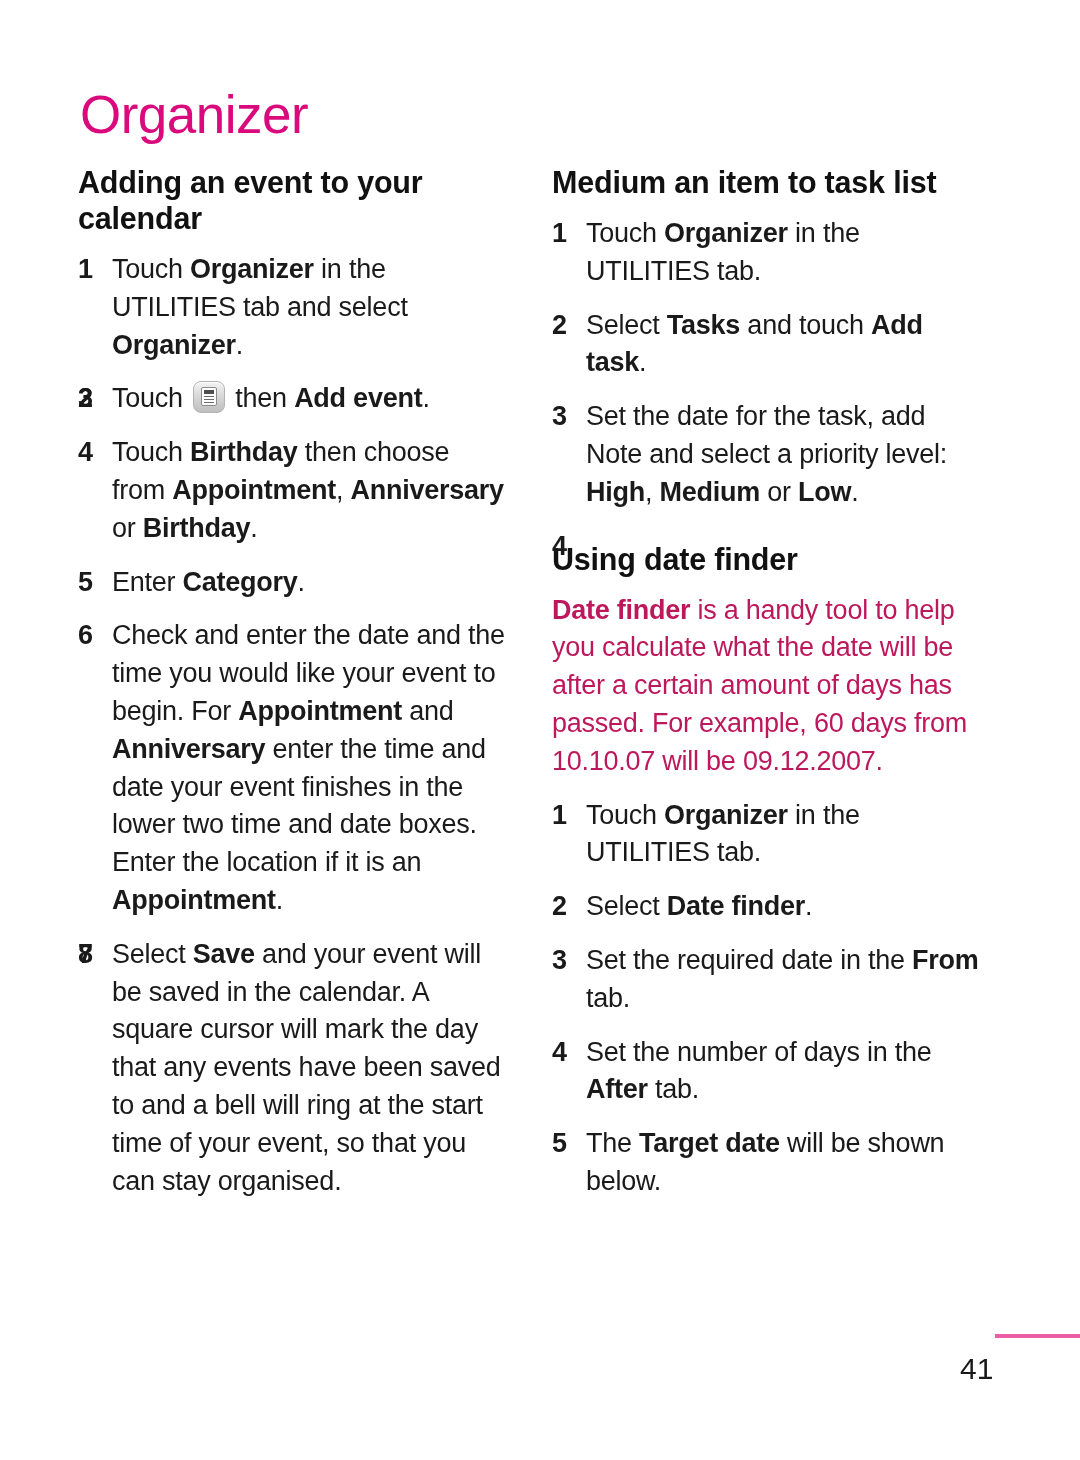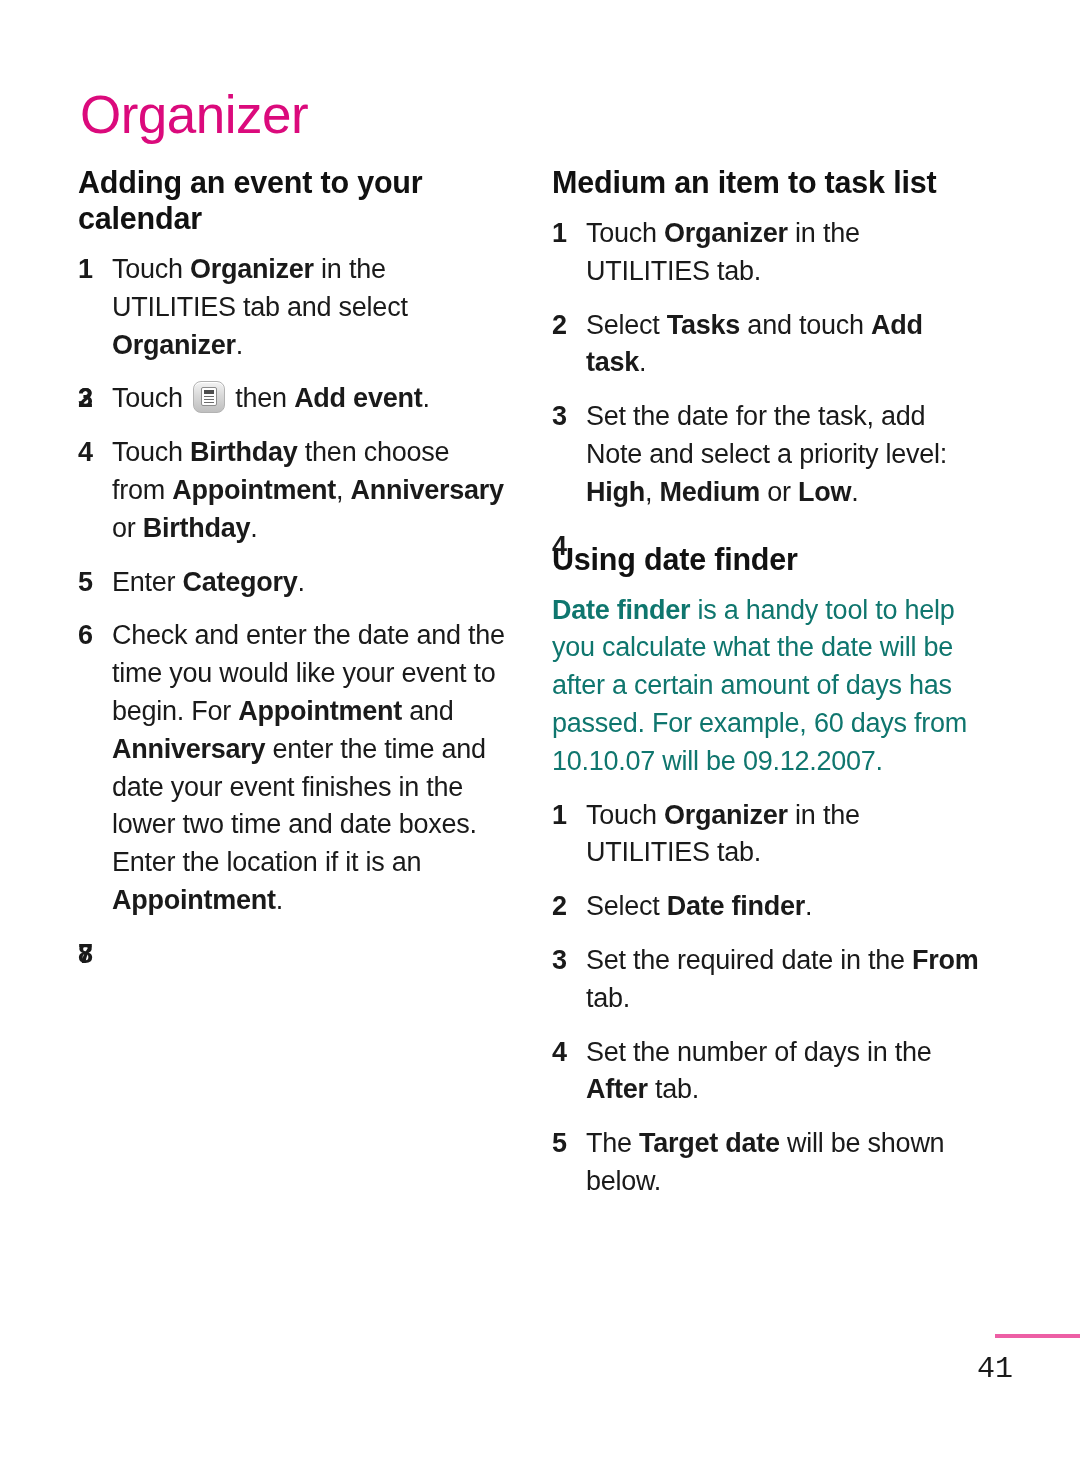--- a/index.html
+++ b/index.html
@@ -93,21 +93,21 @@
     line-height: 1.40;
     color: #1a1a1a;
   }
 
   
   p.body-para {
     margin: 0 0 16px 0;
     font-size: 27px;
     line-height: 1.40;
     letter-spacing: -0.25px;
-    color: #0f766e;
+    color: #be185d;
   }
 
   
   b, strong { font-weight: bold; }
 
   
   .inline-icon {
     display: inline-block;
     vertical-align: -6px;
     width: 32px;
@@ -156,25 +156,23 @@
     top: 1334px;
     width: 85px;
     height: 4px;
     background: #ED5FA5;
   }
   .page-number {
     position: absolute;
     left: 960px;
     top: 1354px;
     width: 70px;
-    text-align: center;
     font-size: 30px;
     line-height: 1;
     color: #1a1a1a;
-    font-family: Liberation Mono, monospace;
   }
 </style>
 </head>
 <body>
 
 <div class="page">
 
   <h1 class="chapter-title">Organizer</h1>
 
   <div class="columns">
@@ -182,21 +180,21 @@
     <div class="col col-left">
       <h2 class="section-heading">Adding an event to your calendar</h2>
       <ol class="steps">
           <li><span class="num">1</span><span>Touch <b>Organizer</b> in the UTILITIES tab and select <b>Organizer</b>.</span></li>
           <li><span class="num">2</span></li>
           <li><span class="num">3</span><span>Touch <span class="inline-icon"><span class="glyph"></span></span> then <b>Add event</b>.</span></li>
           <li><span class="num">4</span><span>Touch <b>Birthday</b> then choose from <b>Appointment</b>, <b>Anniversary</b> or <b>Birthday</b>.</span></li>
           <li><span class="num">5</span><span>Enter <b>Category</b>.</span></li>
           <li><span class="num">6</span><span>Check and enter the date and the time you would like your event to begin. For <b>Appointment</b> and <b>Anniversary</b> enter the time and date your event finishes in the lower two time and date boxes. Enter the location if it is an <b>Appointment</b>.</span></li>
           <li><span class="num">7</span></li>
-          <li><span class="num">8</span></li>
+          <li><span class="num">8</span><span>Select <b>Save</b> and your event will be saved in the calendar. A square cursor will mark the day that any events have been saved to and a bell will ring at the start time of your event, so that you can stay organised.</span></li>
         </ol>
     </div>
 
     <div class="col col-right">
 
       <h2 class="section-heading">Medium an item to task list</h2>
       <ol class="steps">
           <li><span class="num">1</span><span>Touch <b>Organizer</b> in the UTILITIES tab.</span></li>
           <li><span class="num">2</span><span>Select <b>Tasks</b> and touch <b>Add task</b>.</span></li>
           <li><span class="num">3</span><span>Set the date for the task, add Note and select a priority level: <b>High</b>, <b>Medium</b> or <b>Low</b>.</span></li>

